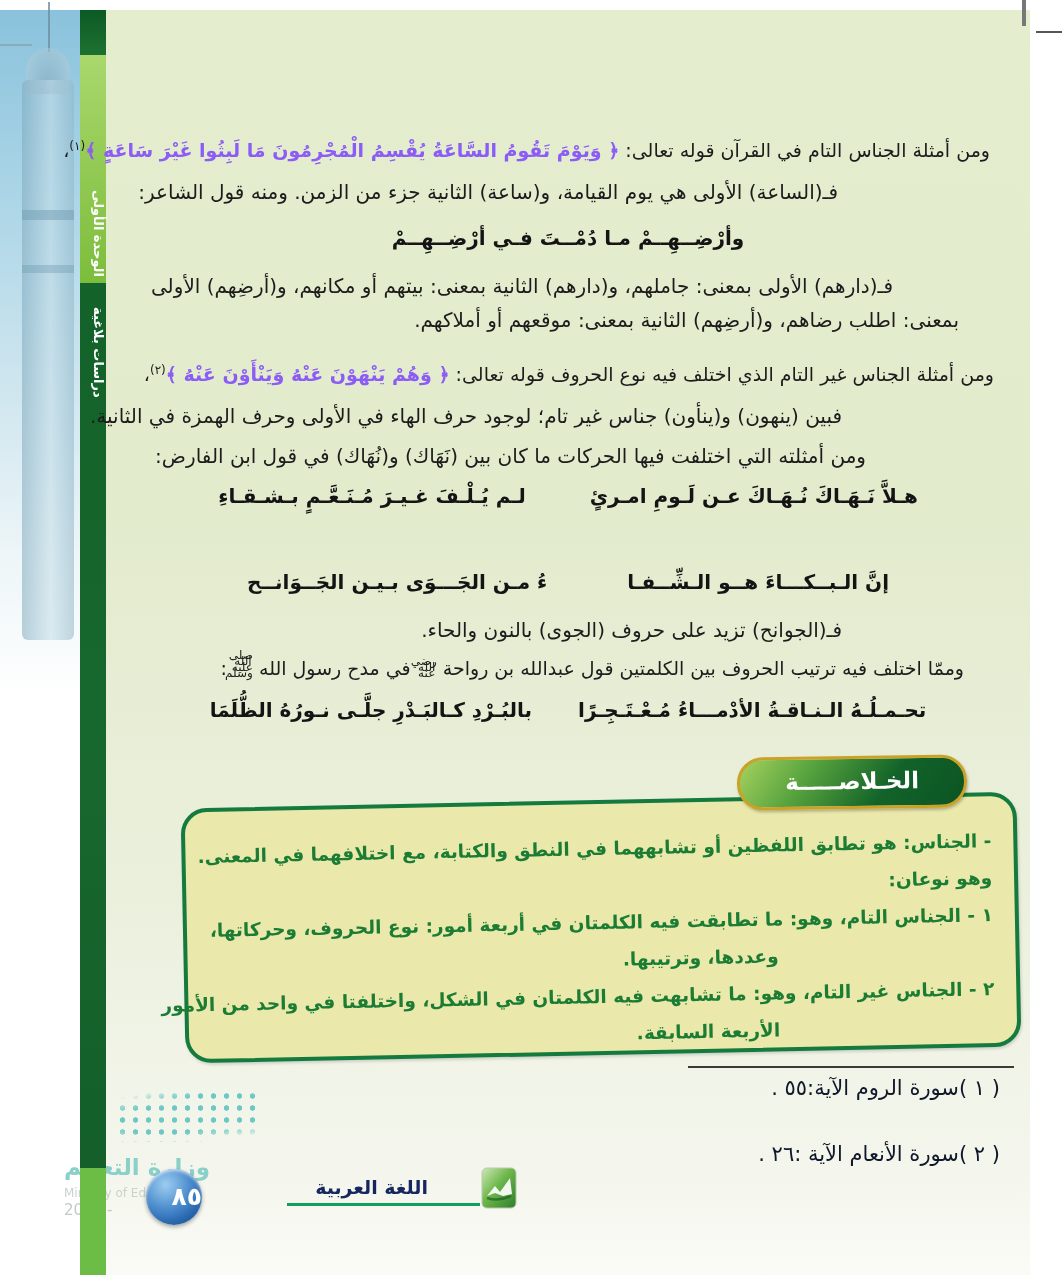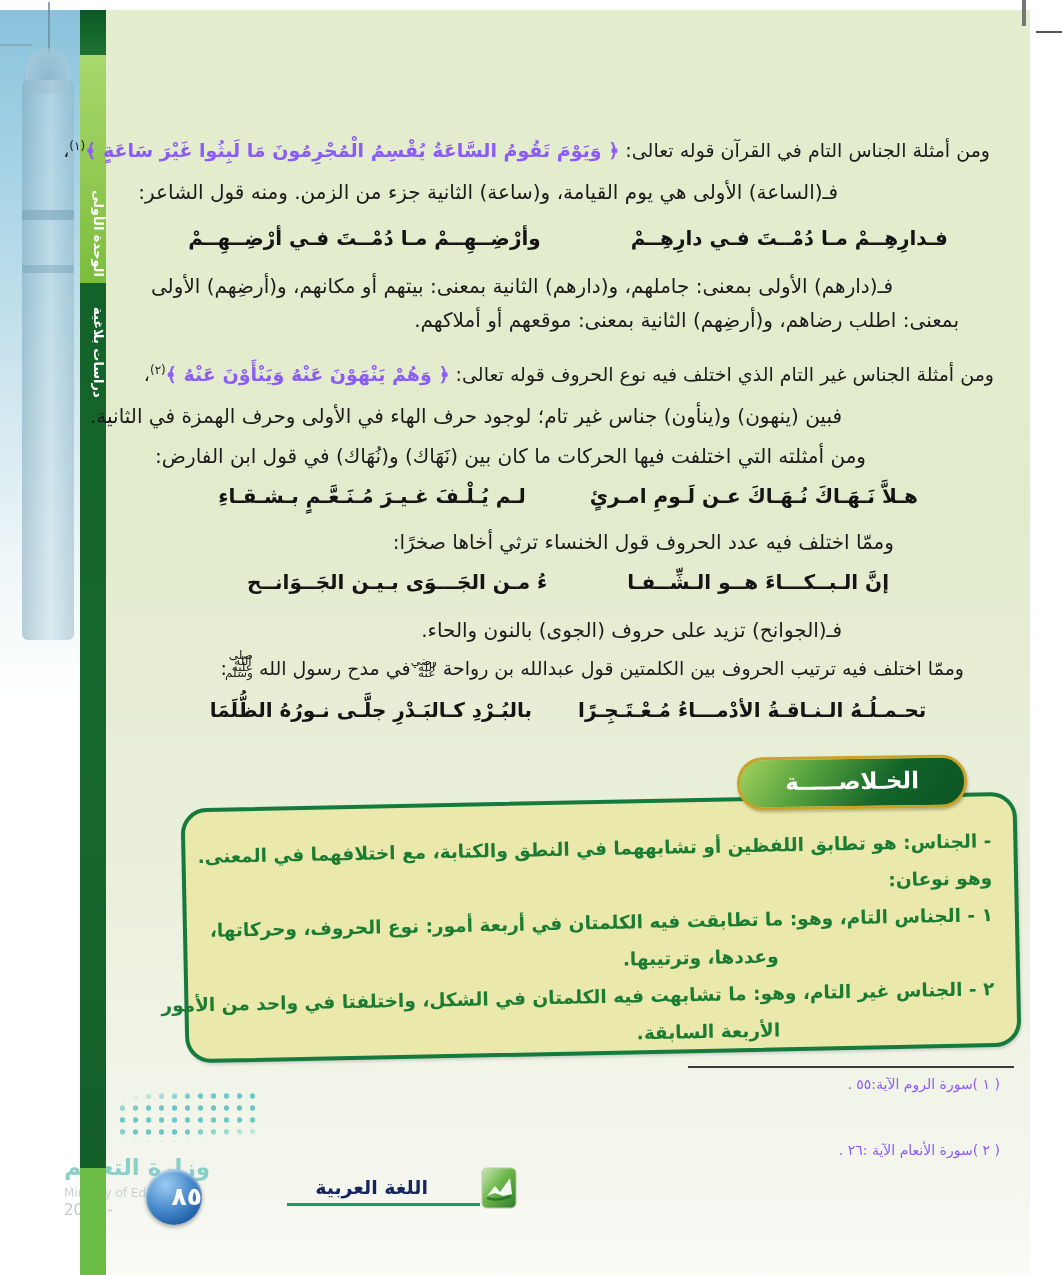--- a/index.html
+++ b/index.html
@@ -53,22 +53,22 @@
     font-size:18.5px;}
   .s-line{height:37px;line-height:37px;white-space:nowrap;text-align:right;}
   .s-indent{padding-right:215px;}
   .summary-pill{position:absolute;left:737px;top:756px;width:224px;height:47px;z-index:5;
     border:3px solid #c9a227;border-radius:26px;text-align:center;color:#ffffff;
     font-size:23px;font-weight:bold;line-height:44px;transform:rotate(-0.8deg);
     background:linear-gradient(125deg,#a6d25f 0%,#57a33e 30%,#126329 65%,#0c5424 100%);
     box-shadow:1px 2px 3px rgba(0,0,0,.25);}
   
   .fn-divider{position:absolute;left:688px;top:1066px;width:326px;height:2px;background:#3a3a3a;z-index:3;}
-  .footnote{position:absolute;right:62px;direction:rtl;white-space:nowrap;color:#8b5cf6;
-    font-size:14px;z-index:3;}
+  .footnote{position:absolute;right:62px;direction:rtl;white-space:nowrap;color:#0f172a;
+    font-size:21px;z-index:3;}
   
   .moe-dots{position:absolute;left:116px;top:1090px;width:146px;height:52px;z-index:3;opacity:.9;
     background:radial-gradient(circle,#5fc4c2 2.4px,transparent 3px);background-size:13px 12px;
     -webkit-mask-image:radial-gradient(ellipse at 30% 60%,#000 30%,transparent 62%),radial-gradient(ellipse at 75% 35%,#000 32%,transparent 64%);
     mask-image:radial-gradient(ellipse at 30% 60%,#000 30%,transparent 62%),radial-gradient(ellipse at 75% 35%,#000 32%,transparent 64%);}
   .wm-ar{position:absolute;left:64px;top:1154px;color:#8ad0c9;font-size:23px;font-weight:bold;
     direction:rtl;z-index:1;}
   .wm-en{position:absolute;left:64px;top:1186px;color:#c9d2cd;font-size:12px;z-index:1;}
   .wm-year{position:absolute;left:64px;top:1201px;color:#c3cbc6;font-size:15px;z-index:1;}
   .page-badge{position:absolute;left:146px;top:1169px;width:56px;height:56px;border-radius:50%;
@@ -106,39 +106,37 @@
   <div class="content-bg"></div>
   <div class="mark-v"></div>
   <div class="mark-h"></div>
 
   <div class="tline" style="top:126px;right:72px;font-size:19px;">
     <span>ومن أمثلة الجناس التام في القرآن قوله تعالى: </span><span class="verse">﴿ وَيَوْمَ تَقُومُ السَّاعَةُ يُقْسِمُ الْمُجْرِمُونَ مَا لَبِثُوا غَيْرَ سَاعَةٍ ﴾</span><span class="ref">(١)</span><span>،</span>
   </div>
   <div class="tline" style="top:172px;right:224px;">فـ(الساعة) الأولى هي يوم القيامة، و(ساعة) الثانية جزء من الزمن. ومنه قول الشاعر:</div>
 
   <div class="poem" style="top:218px;column-gap:90px;">
-    <span>فـدارِهِــمْ مـا دُمْــتَ فـي دارِهِــمْ</span>
     <span>وأرْضِــهِــمْ مـا دُمْــتَ فـي أرْضِــهِــمْ</span>
   </div>
 
   <div class="tline" style="top:266px;right:169px;">فـ(دارهم) الأولى بمعنى: جاملهم، و(دارهم) الثانية بمعنى: بيتهم أو مكانهم، و(أرضِهم) الأولى</div>
   <div class="tline" style="top:300px;right:103px;">بمعنى: اطلب رضاهم، و(أرضِهم) الثانية بمعنى: موقعهم أو أملاكهم.</div>
 
   <div class="tline" style="top:350px;right:68px;font-size:19px;">
     <span>ومن أمثلة الجناس غير التام الذي اختلف فيه نوع الحروف قوله تعالى: </span><span class="verse">﴿ وَهُمْ يَنْهَوْنَ عَنْهُ وَيَنْأَوْنَ عَنْهُ ﴾</span><span class="ref">(٢)</span><span>،</span>
   </div>
   <div class="tline" style="top:396px;right:220px;">فبين (ينهون) و(ينأون) جناس غير تام؛ لوجود حرف الهاء في الأولى وحرف الهمزة في الثانية.</div>
   <div class="tline" style="top:436px;right:196px;">ومن أمثلته التي اختلفت فيها الحركات ما كان بين (نَهَاك) و(نُهَاك) في قول ابن الفارض:</div>
 
   <div class="poem" style="top:476px;">
     <span>هـلاَّ نَـهَـاكَ نُـهَـاكَ عـن لَـومِ امـرئٍ</span>
     <span>لـم يُـلْـفَ غـيـرَ مُـنَـعَّـمٍ بـشـقـاءِ</span>
   </div>
 
-  <div class="tline" style="top:522px;right:168px;">وممّا اختلف فيه عدد الحروف قول الخنساء ترثي أخاها صخرًا:</div>
 
   <div class="poem" style="top:562px;column-gap:80px;">
     <span>إنَّ الـبــكـــاءَ هــو الـشِّــفـا</span>
     <span>ءُ مـن الجَـــوَى بـيـن الجَــوَانــح</span>
   </div>
 
   <div class="tline" style="top:610px;right:220px;">فـ(الجوانح) تزيد على حروف (الجوى) بالنون والحاء.</div>
 
   <div class="tline" style="top:648px;right:98px;font-size:19px;">
     <span>وممّا اختلف فيه ترتيب الحروف بين الكلمتين قول عبدالله بن رواحة </span><span class="hon">رضي الله عنه</span><span> في مدح رسول الله </span><span class="hon">صلى الله عليه وسلم</span><span> :</span>

